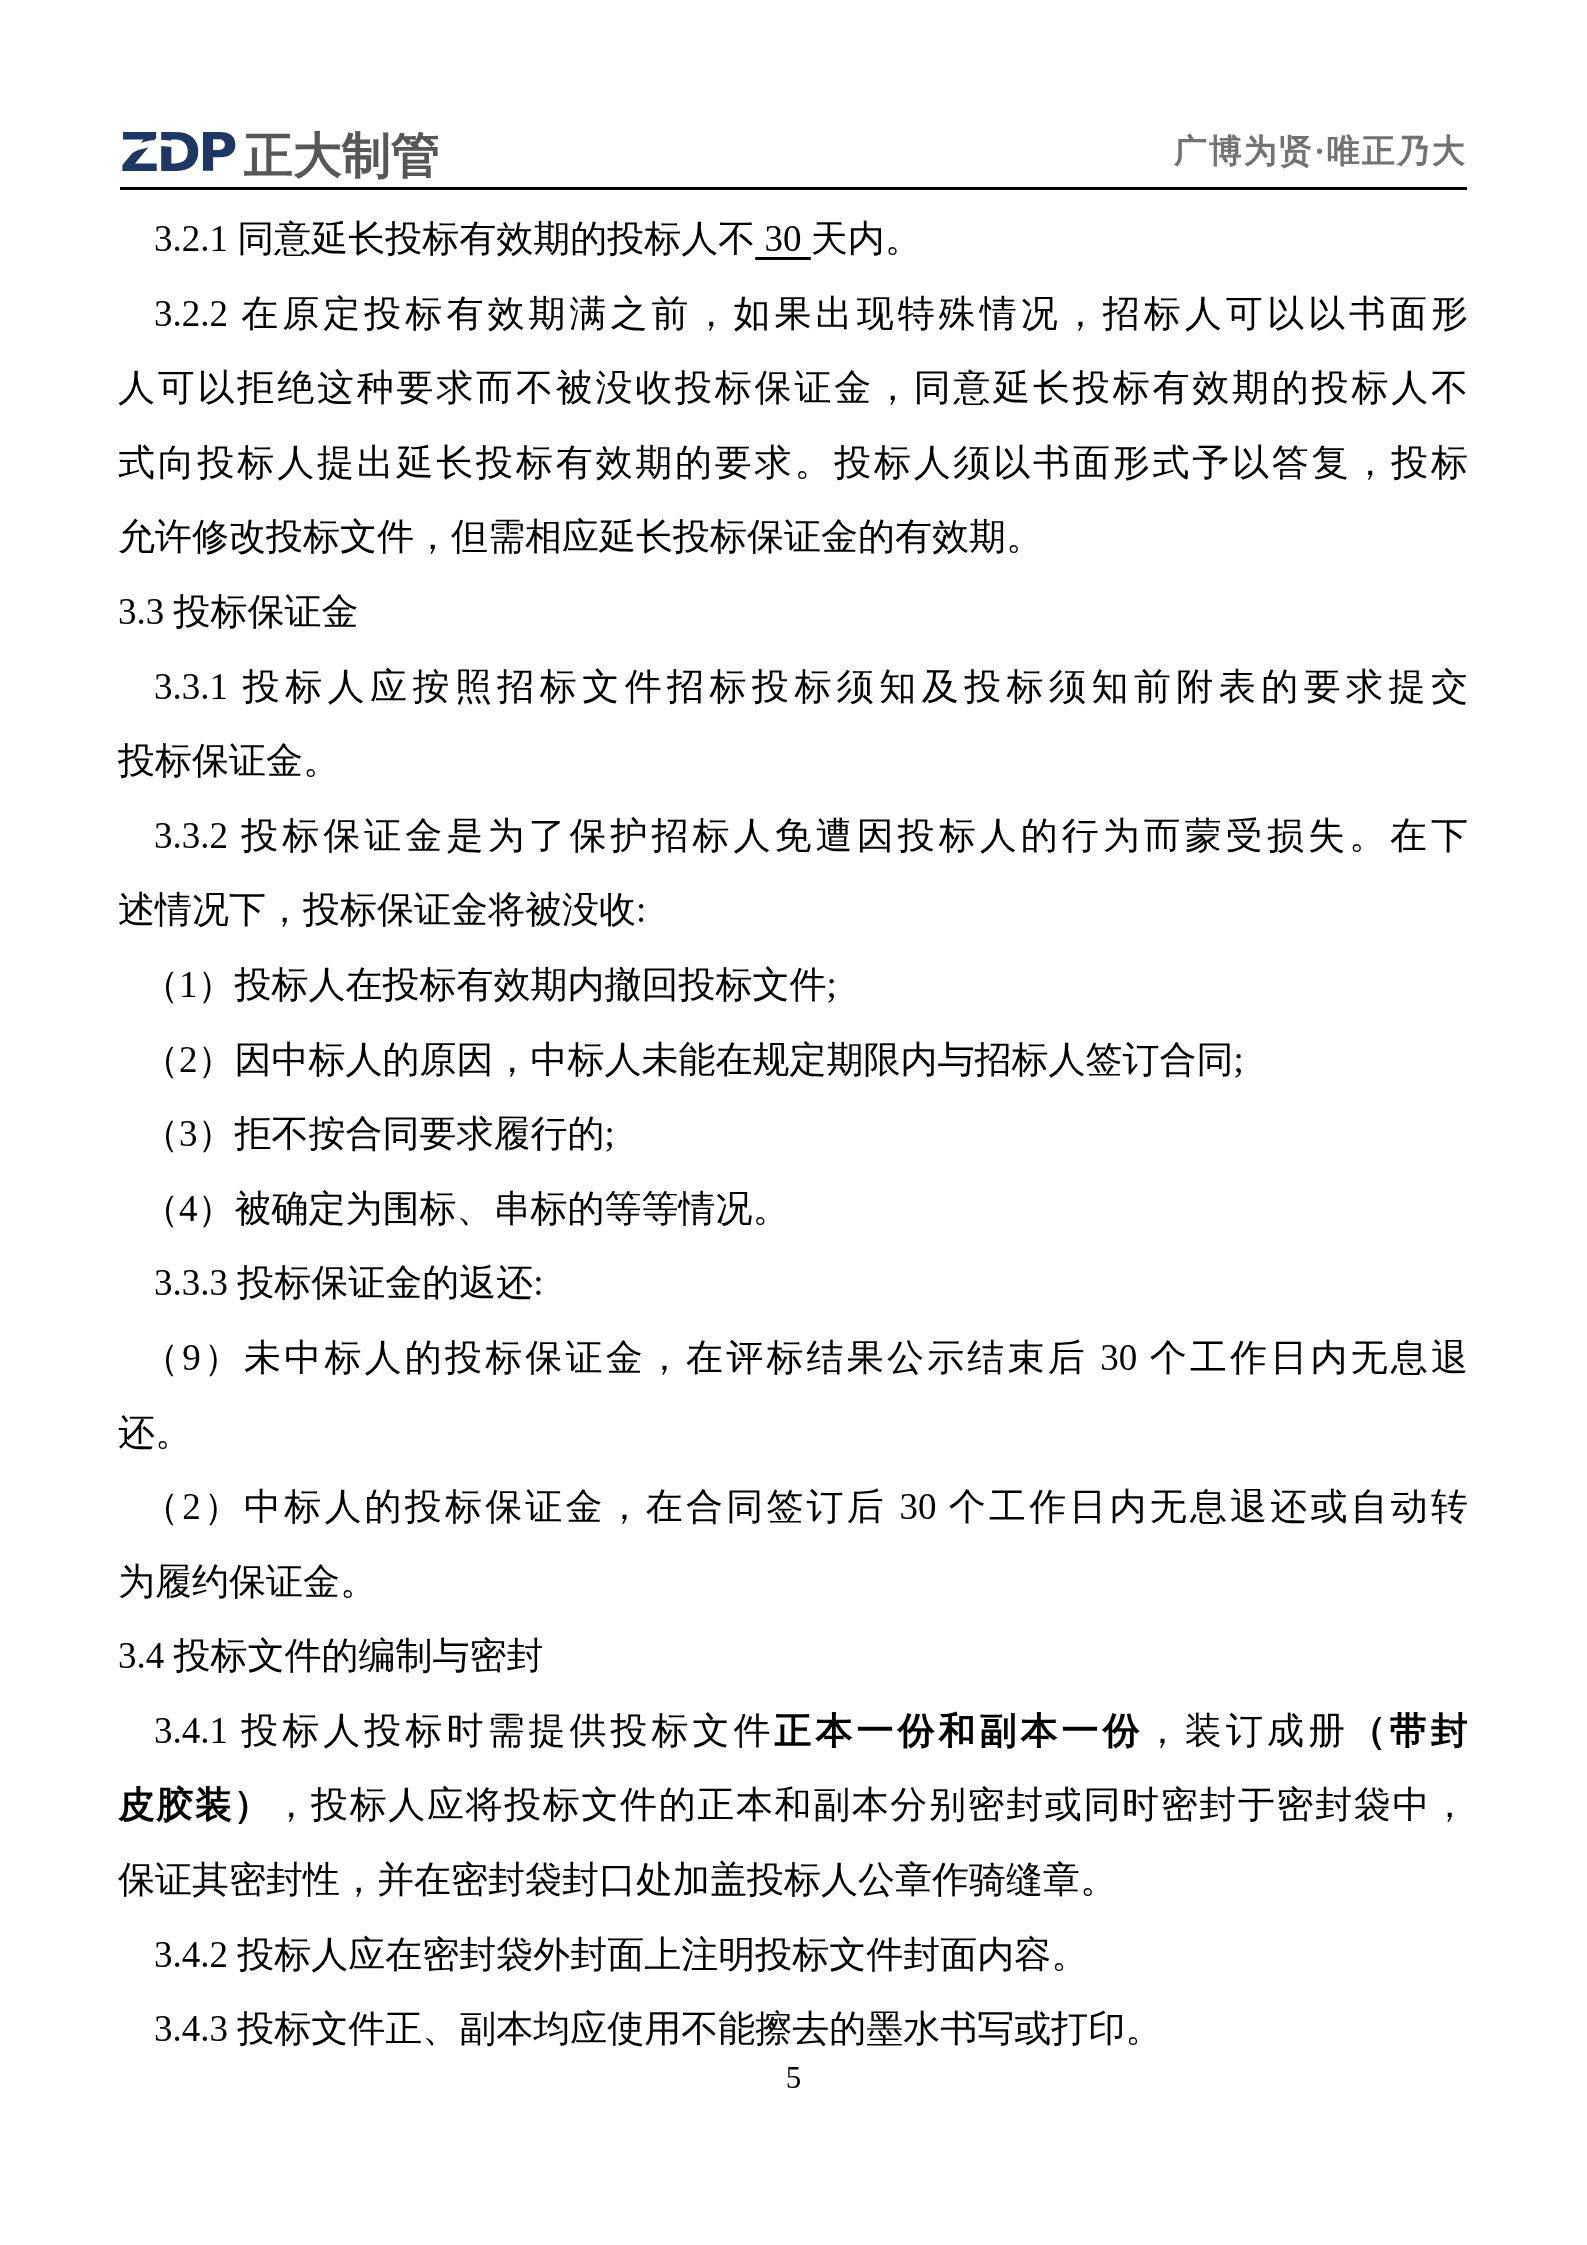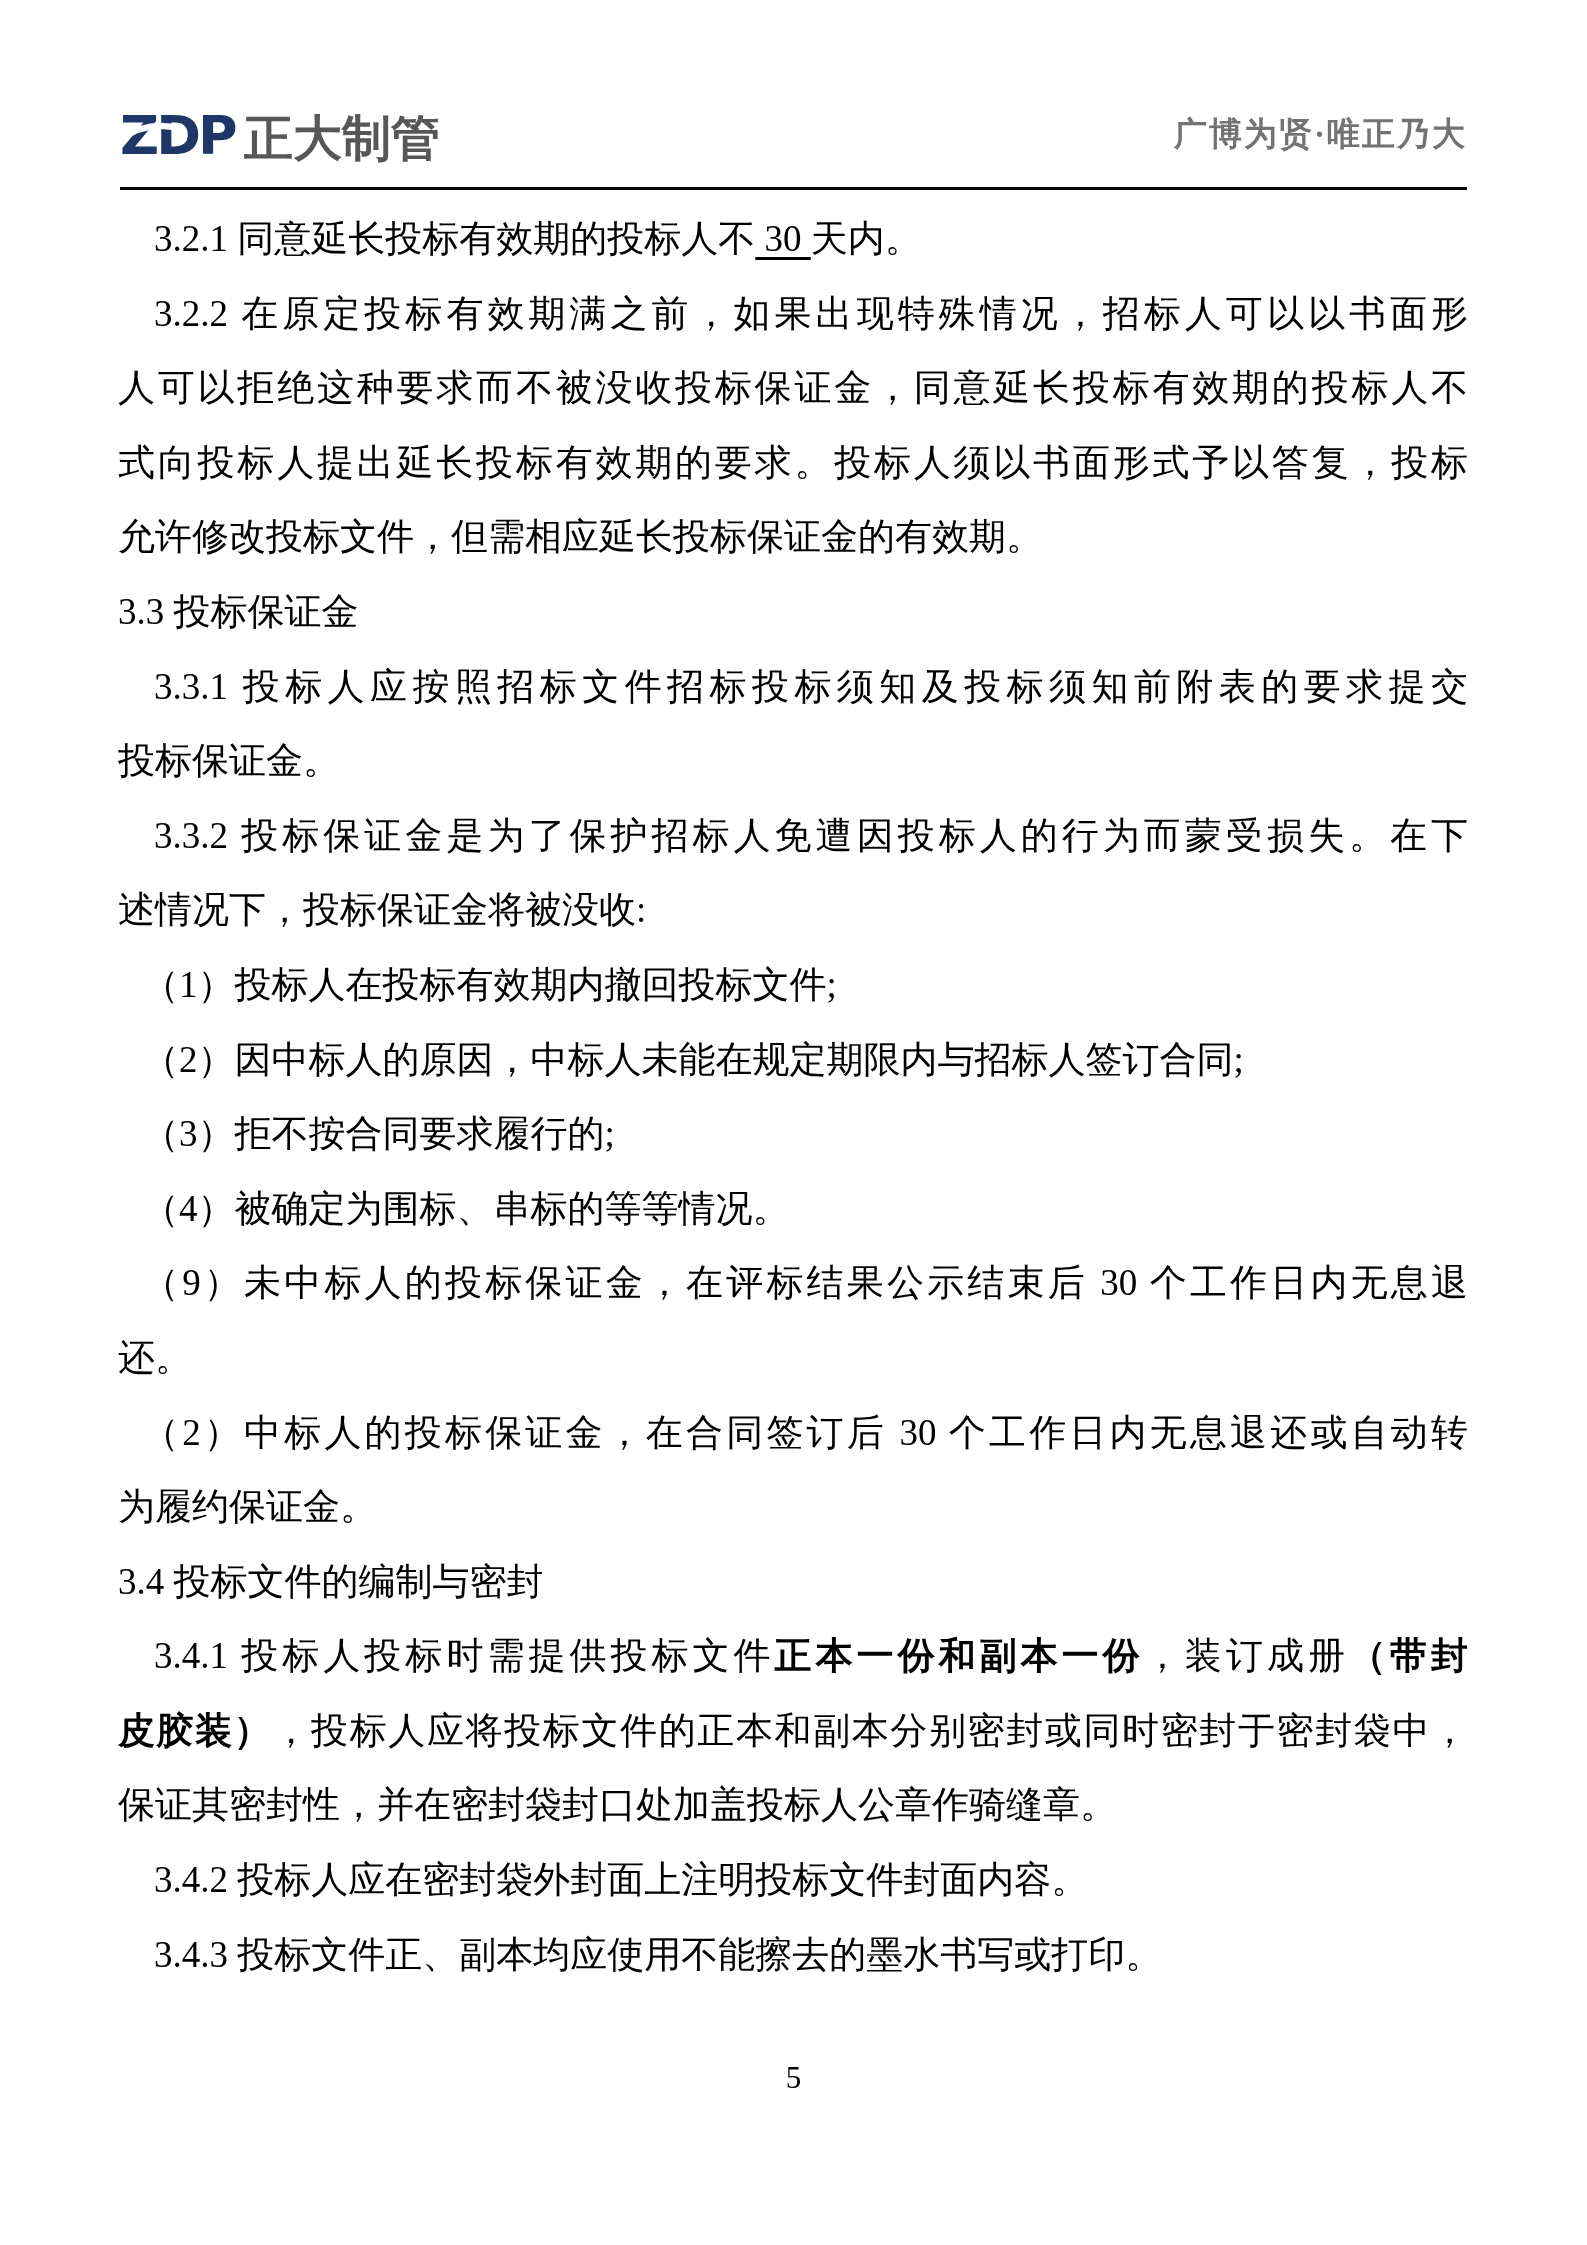--- a/index.html
+++ b/index.html
@@ -8,21 +8,21 @@
     width:1587px; height:2245px;
     background:#ffffff;
     overflow:hidden;
     font-family:"Liberation Serif","DejaVu Serif",serif;
     color:#000000;
   }
   .header {
     position:absolute; left:120px; right:120px; top:0; height:190px;
     border-bottom:3px solid #000000;
     display:flex; align-items:flex-end; justify-content:space-between;
-    box-sizing:border-box; padding-bottom:22px;
+    box-sizing:border-box; padding-bottom:5px;
   }
   .logo { display:block; }
   .slogan {
     font-size:33px; font-weight:bold; color:#737373;
     letter-spacing:2px; padding-bottom:8px; white-space:nowrap;
   }
   .doc-body {
     position:absolute; left:118px; right:119px; top:202px;
   }
   .line {
@@ -61,20 +61,21 @@
       <div class="line ind-none"><span>允许修改投标文件，但需相应延长投标保证金的有效期。</span></div>
       <div class="line ind-none"><span>3.3 投标保证金</span></div>
       <div class="line full ind-num"><span>3.3.1 投标人应按照招标文件招标投标须知及投标须知前附表的要求提交</span></div>
       <div class="line ind-none"><span>投标保证金。</span></div>
       <div class="line full ind-num"><span>3.3.2 投标保证金是为了保护招标人免遭因投标人的行为而蒙受损失。在下</span></div>
       <div class="line ind-none"><span>述情况下，投标保证金将被没收:</span></div>
       <div class="line ind-item"><span>（1）投标人在投标有效期内撤回投标文件;</span></div>
       <div class="line ind-item"><span>（2）因中标人的原因，中标人未能在规定期限内与招标人签订合同;</span></div>
       <div class="line ind-item"><span>（3）拒不按合同要求履行的;</span></div>
       <div class="line ind-item"><span>（4）被确定为围标、串标的等等情况。</span></div>
+      <div class="line ind-num"><span>3.3.3 投标保证金的返还:</span></div>
       <div class="line full ind-item"><span>（9）未中标人的投标保证金，在评标结果公示结束后 30 个工作日内无息退</span></div>
       <div class="line ind-none"><span>还。</span></div>
       <div class="line full ind-item"><span>（2）中标人的投标保证金，在合同签订后 30 个工作日内无息退还或自动转</span></div>
       <div class="line ind-none"><span>为履约保证金。</span></div>
       <div class="line ind-none"><span>3.4 投标文件的编制与密封</span></div>
       <div class="line full ind-num"><span>3.4.1 投标人投标时需提供投标文件</span><span class="bold">正本一份和副本一份</span><span>，装订成册</span><span class="bold">（带封</span></div>
       <div class="line full ind-none"><span class="bold">皮胶装）</span><span>，投标人应将投标文件的正本和副本分别密封或同时密封于密封袋中，</span></div>
       <div class="line ind-none"><span>保证其密封性，并在密封袋封口处加盖投标人公章作骑缝章。</span></div>
       <div class="line ind-num"><span>3.4.2 投标人应在密封袋外封面上注明投标文件封面内容。</span></div>
       <div class="line ind-num"><span>3.4.3 投标文件正、副本均应使用不能擦去的墨水书写或打印。</span></div>

